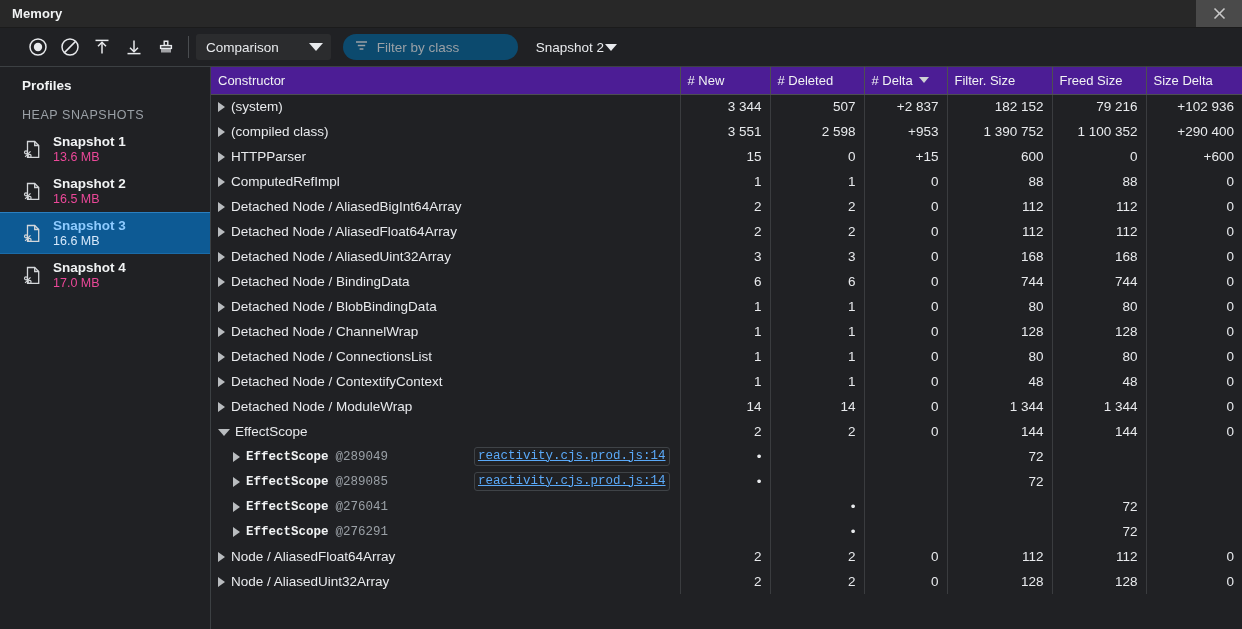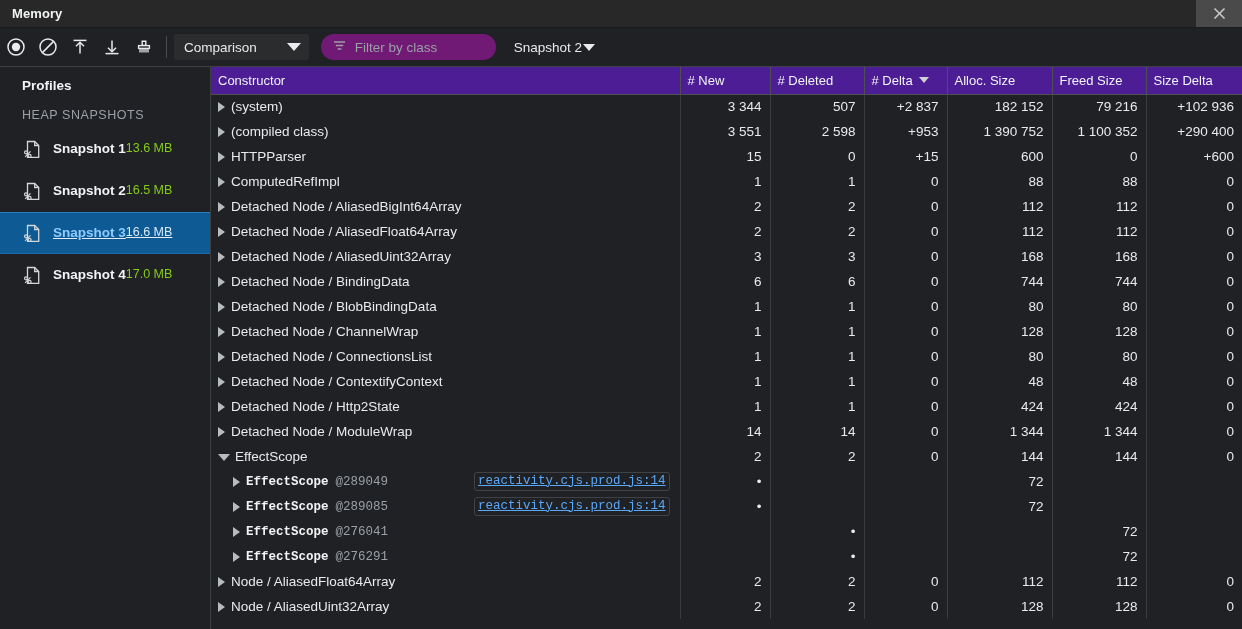--- a/index.html
+++ b/index.html
@@ -47,21 +47,21 @@
   .close-btn svg { display:block; }
 
   
   .toolbar {
     height: 38px;
     flex: 0 0 38px;
     background: #202124;
     display: flex;
     align-items: center;
     border-bottom: 1px solid #3c4043;
-    padding-left: 0;
+    padding-left: 22px;
   }
   .tool-icon {
     width: 32px; height: 30px;
     display: flex; align-items: center; justify-content: center;
     border-radius: 2px;
   }
   .tool-sep {
     width: 1px; height: 22px;
     background: #4a4d50;
     margin: 0 7px 0 6px;
@@ -85,21 +85,21 @@
     border-left: 7px solid transparent;
     border-right: 7px solid transparent;
     border-top: 8px solid #e8eaed;
   }
   .filter-pill {
     display: flex; align-items: center;
     height: 26px;
     min-width: 152px;
     padding: 0 12px 0 11px;
     border-radius: 13px;
-    background: #701a75;
+    background: #0c4a6e;
     margin-right: 12px;
   }
   .filter-ph {
     font-size: 13.5px;
     color: #9aa0a6;
     margin-left: 8px;
     white-space: nowrap;
   }
   .snap-select {
     display: flex; align-items: center;
@@ -153,28 +153,27 @@
     height: 42px;
     display: flex;
     align-items: center;
     padding-left: 22px;
     box-sizing: border-box;
   }
   .snap-item.selected {
     background: #0d5a94;
     border-top: 1px solid #2a7fc0;
     border-bottom: 1px solid #1a6ba8;
-    text-decoration: underline;
   }
   .snap-item.selected .snap-name { color: #8ecbff; }
   .snap-item.selected .snap-size { color: #d7e9fb; }
   .snap-ico { flex: 0 0 22px; margin-right: 9px; display:flex; align-items:center; }
-  .snap-txt { display: flex; flex-direction: row; justify-content: center; line-height: 1.12; }
+  .snap-txt { display: flex; flex-direction: column; justify-content: center; line-height: 1.12; }
   .snap-name { font-size: 13.5px; font-weight: bold; color: #f1f3f4; }
-  .snap-size { font-size: 12.5px; color: #84cc16; }
+  .snap-size { font-size: 12.5px; color: #ec4899; }
 
   
   .grid-area {
     flex: 1 1 auto;
     min-width: 0;
     display: flex;
     flex-direction: column;
     background: #202124;
   }
   table.grid {
@@ -444,21 +443,21 @@
                 </span>
               </th>
               <th class="num">
                 <span class="th-inner">
                   <span># Delta</span>
                   <span class="sort-caret"></span>
                 </span>
               </th>
               <th class="num">
                 <span class="th-inner">
-                  <span>Alloc. Size</span>
+                  <span>Filter. Size</span>
                 </span>
               </th>
               <th class="num">
                 <span class="th-inner">
                   <span>Freed Size</span>
                 </span>
               </th>
               <th class="num">
                 <span class="th-inner">
                   <span>Size Delta</span>
@@ -632,34 +631,20 @@
               <td class="num">1</td>
               <td class="num">0</td>
               <td class="num">48</td>
               <td class="num">48</td>
               <td class="num">0</td>
             </tr>
             <tr class="parent">
               <td>
                 <div class="ctor-cell">
                   <span class="tri"></span>
-                  <span class="ctor-name">Detached Node / Http2State</span>
-                </div>
-              </td>
-              <td class="num">1</td>
-              <td class="num">1</td>
-              <td class="num">0</td>
-              <td class="num">424</td>
-              <td class="num">424</td>
-              <td class="num">0</td>
-            </tr>
-            <tr class="parent">
-              <td>
-                <div class="ctor-cell">
-                  <span class="tri"></span>
                   <span class="ctor-name">Detached Node / ModuleWrap</span>
                 </div>
               </td>
               <td class="num">14</td>
               <td class="num">14</td>
               <td class="num">0</td>
               <td class="num">1 344</td>
               <td class="num">1 344</td>
               <td class="num">0</td>
             </tr>

